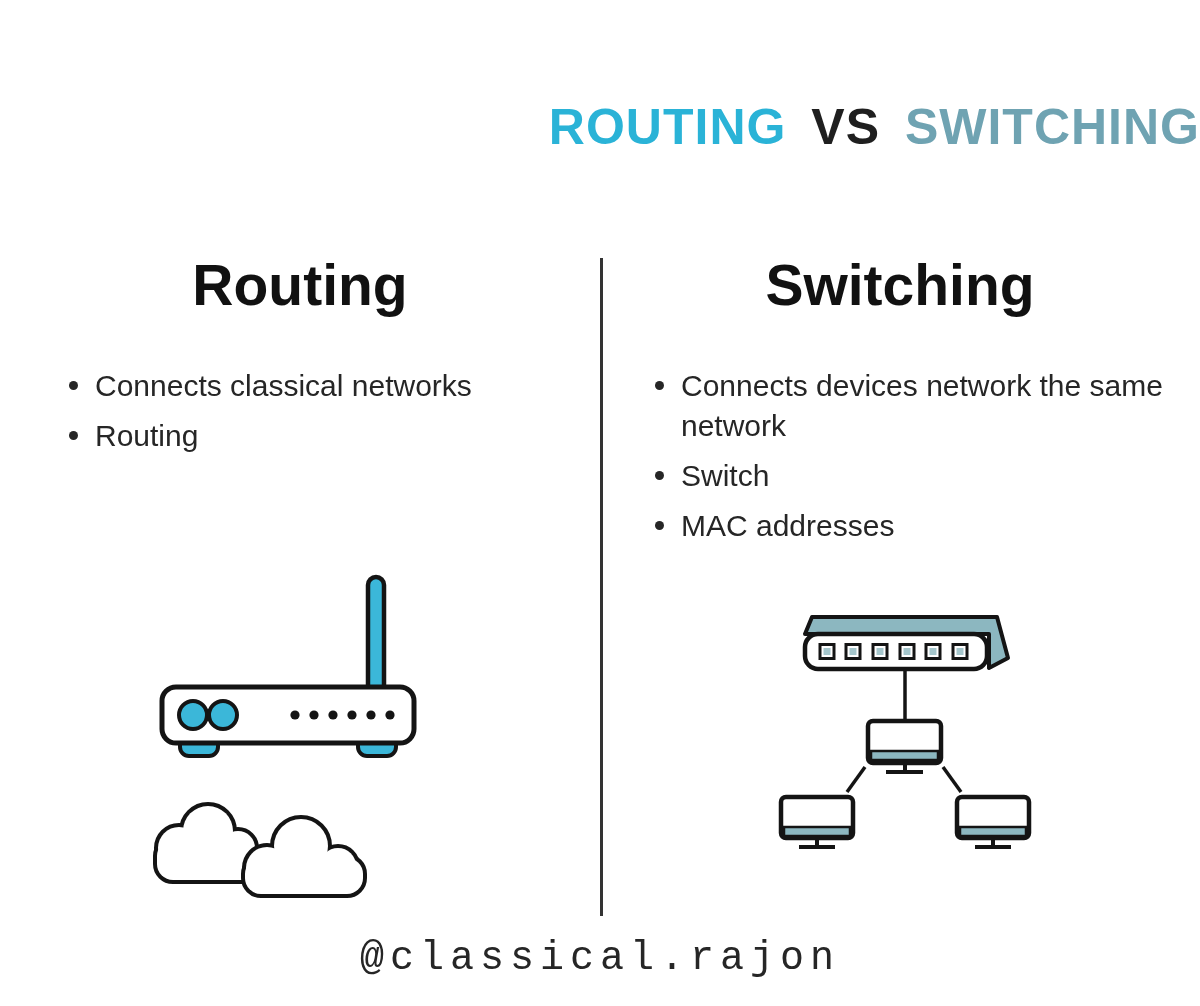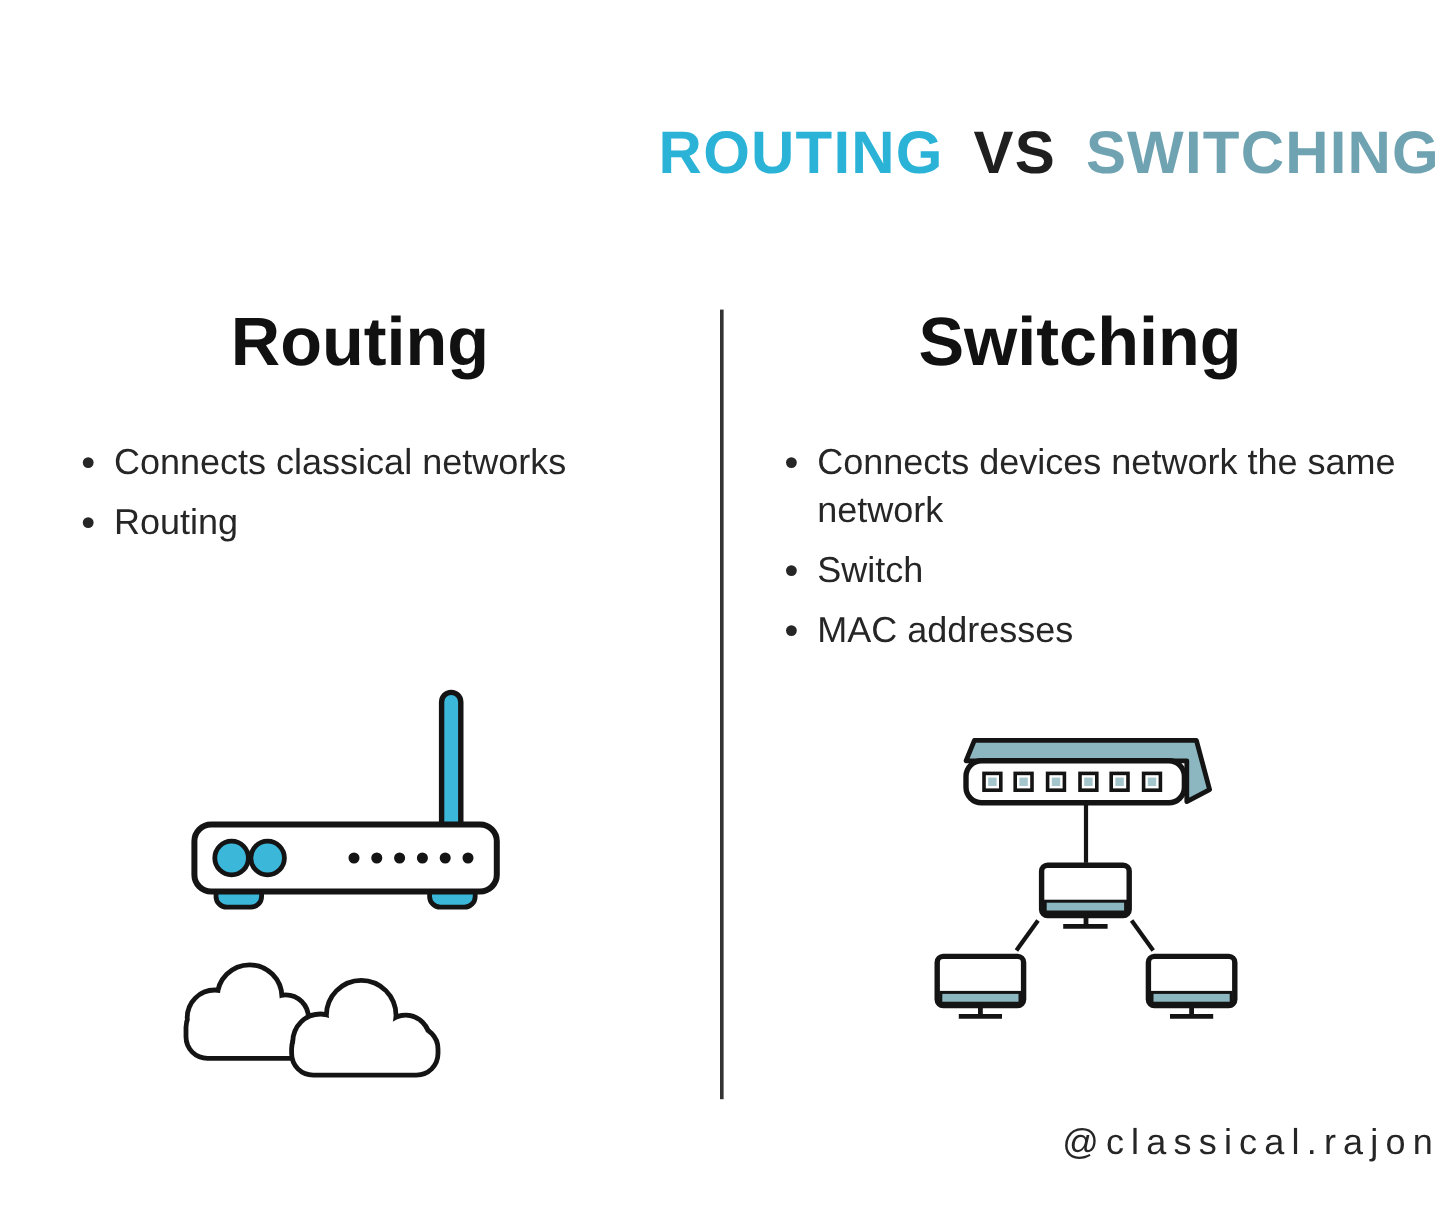--- a/index.html
+++ b/index.html
@@ -58,23 +58,24 @@
   .switch-art{position:absolute;left:765px;top:600px;}
   .ink-stroke{stroke:var(--outline-color,#141414);fill:none;}
   .cyan-fill{fill:var(--illustration-cyan,#3bb7d9);}
   .teal-fill{fill:var(--illustration-teal,#8cb7c0);}
   .teal-light-fill{fill:var(--illustration-teal-light,#a5c6cc);}
   .white-fill{fill:#ffffff;}
   .ink-fill{fill:var(--outline-color,#141414);}
   
   .footer-handle{
     position:absolute;top:936px;left:0;width:100%;
-    text-align:right;
-    font-size:30px;font-weight:400;letter-spacing:6px;
+    text-align:center;
+    font-size:40px;font-weight:400;letter-spacing:6px;
     color:var(--text-color,#262626);
+    font-family:Liberation Mono, monospace;
   }
 </style>
 </head>
 <body>
 
 <div class="page">
 
   <div class="main-title">
     <span class="t-routing">ROUTING</span>
     <span class="t-vs">VS</span>

